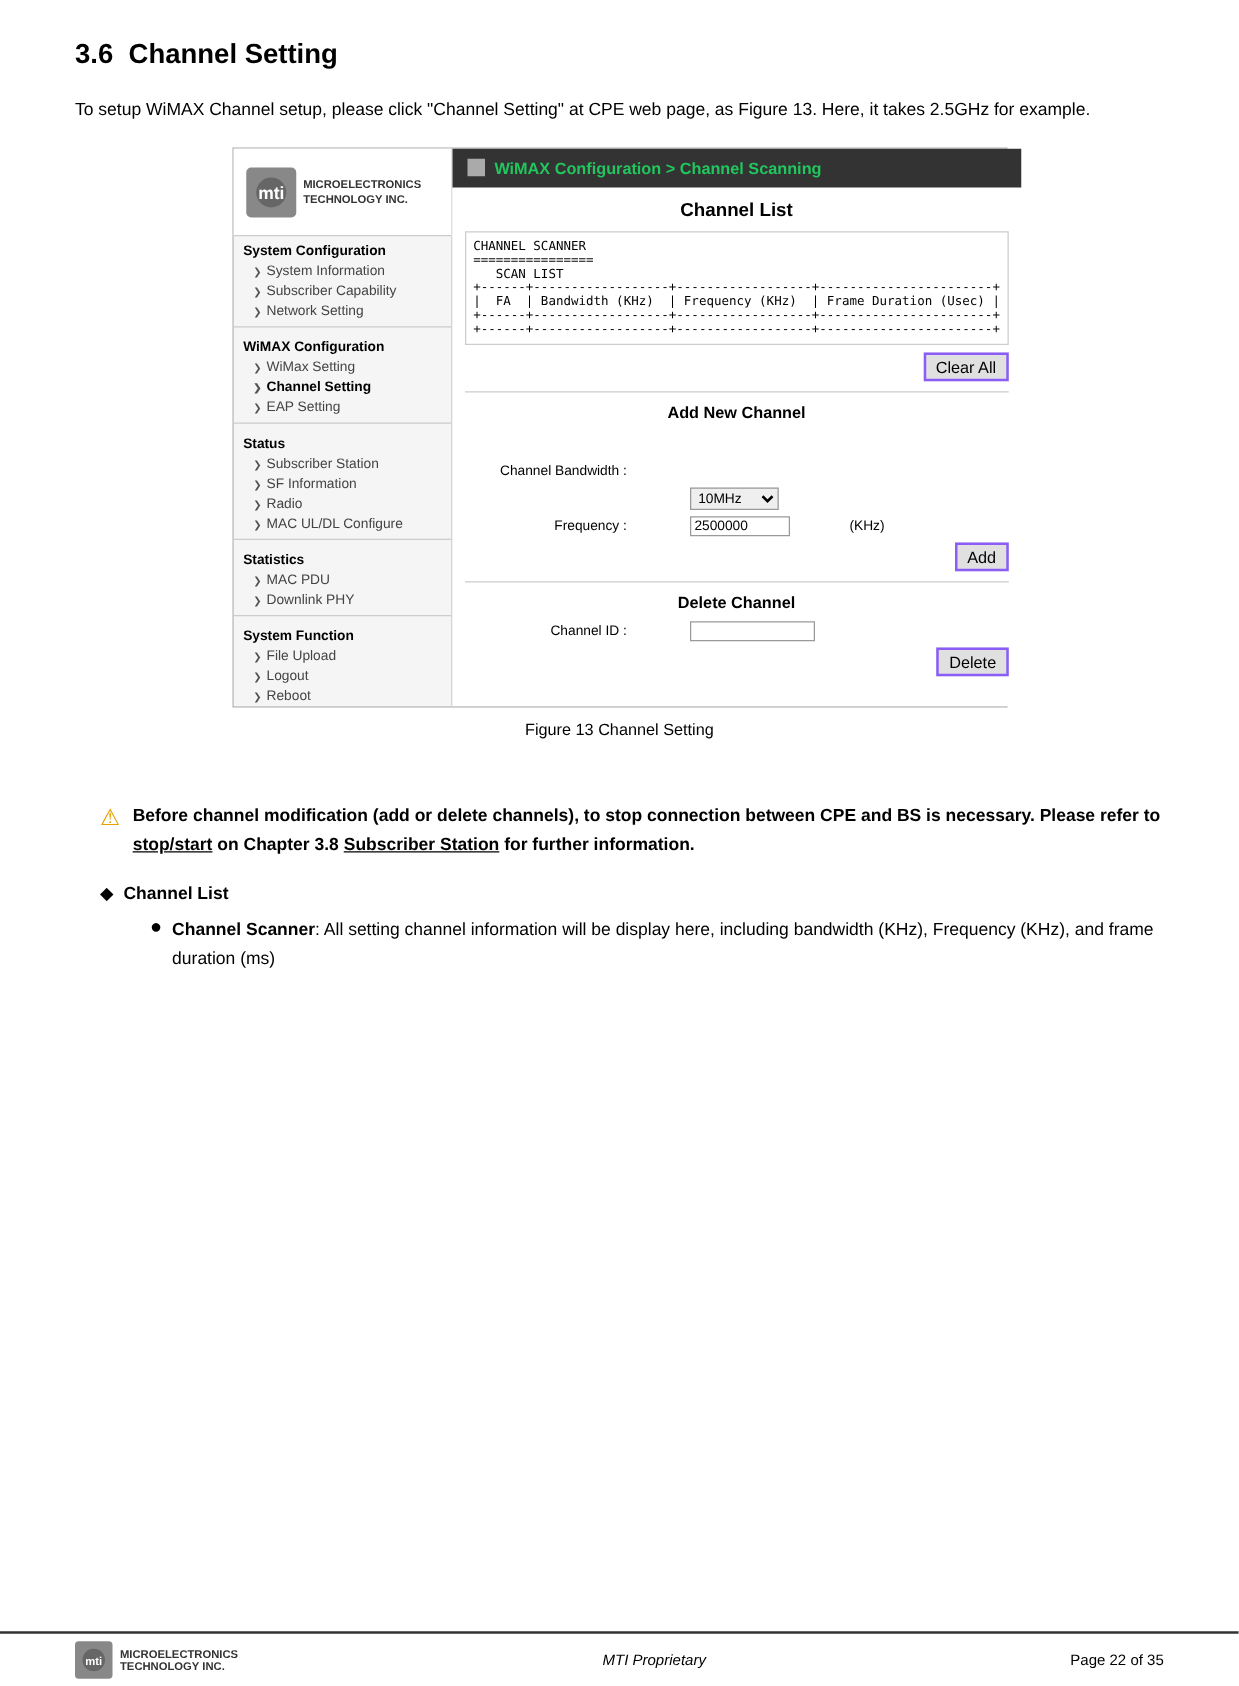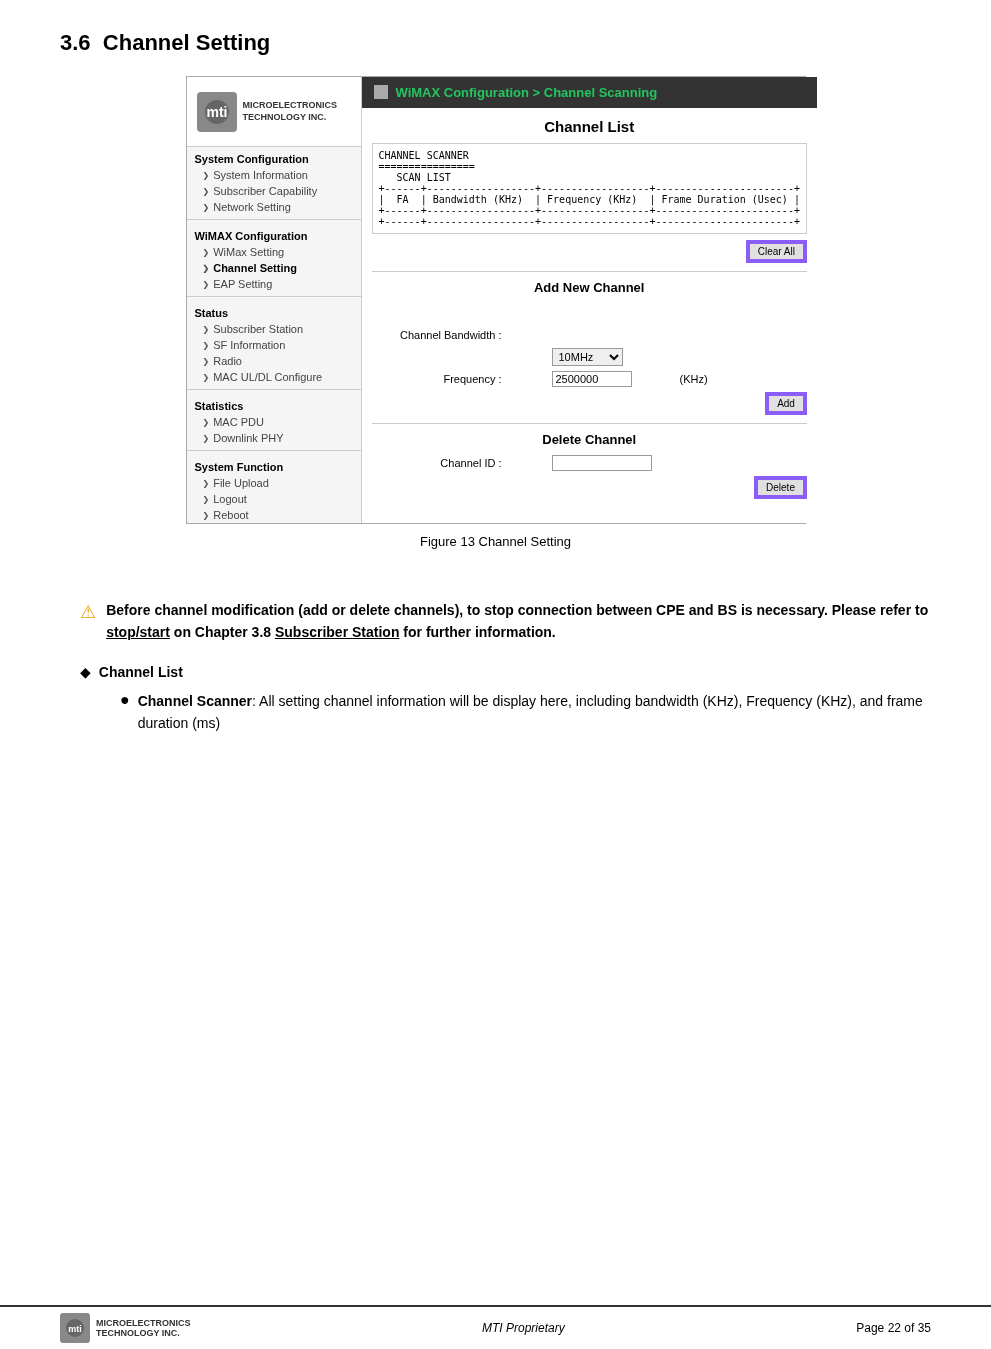--- a/index.html
+++ b/index.html
@@ -159,23 +159,23 @@
       margin-bottom: 6px;
     }
 
     .clear-all-row {
       text-align: right;
       margin-bottom: 8px;
     }
 
     .btn {
       background: #e0e0e0;
-      border: 4px solid #8b5cf6;
+      border: 2px solid #8b5cf6;
       padding: 2px 8px;
-      font-size: 10px;
+      font-size: 13px;
       cursor: pointer;
     }
 
     .add-channel-section {
       border-top: 1px solid #ccc;
       padding-top: 8px;
       margin-bottom: 8px;
     }
 
     .add-channel-title {
@@ -369,20 +369,21 @@
   </style>
 </head>
 <body>
 
 <div class="page-content">
 
   <h2 class="section-title">
     <span>3.6</span>&nbsp;&nbsp;<span>Channel Setting</span>
   </h2>
 
+  <p class="intro">To setup WiMAX Channel setup, please click "Channel Setting" at CPE web page, as Figure 13. Here, it takes 2.5GHz for example.</p>
 
   <div class="figure-container">
     <div style="display:flex; flex-direction:column; align-items:center;">
       <div class="wimax-ui">
 
         <div class="sidebar">
           <div class="sidebar-logo">
             <div class="logo-box">
               <svg width="30" height="30" viewBox="0 0 30 30">
                 <circle cx="15" cy="15" r="12" fill="#666"></circle>

